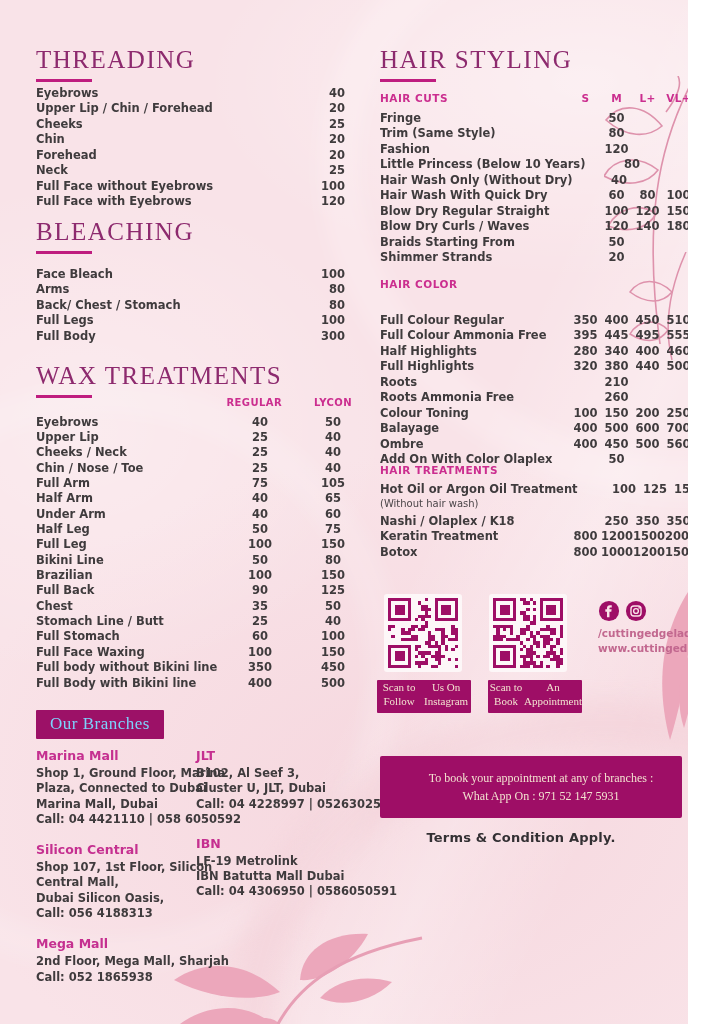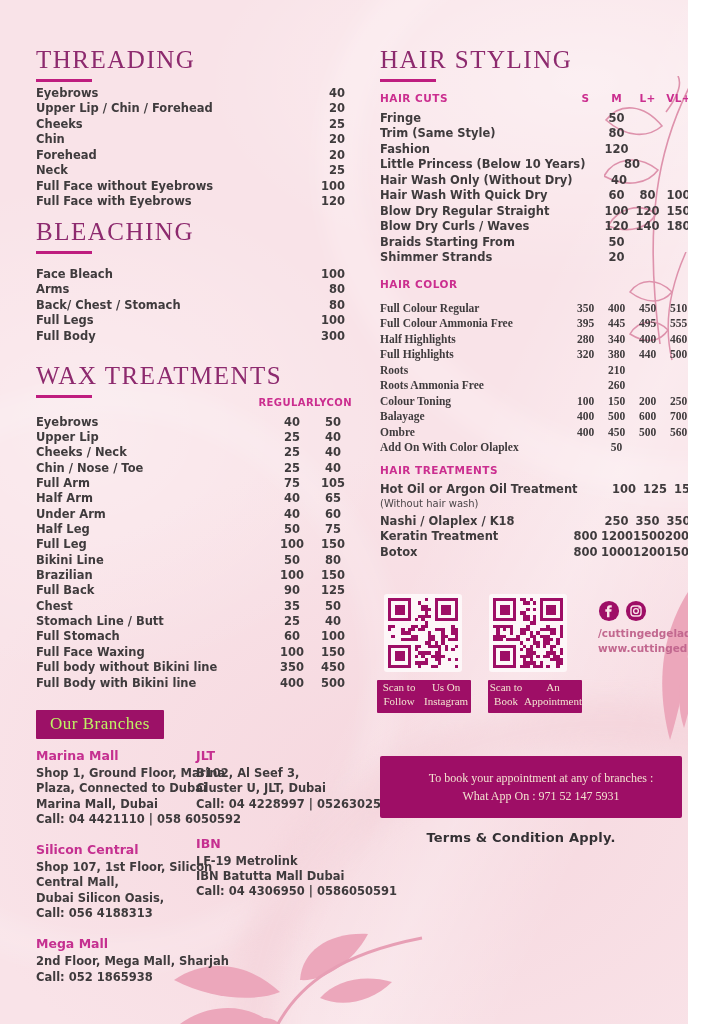--- a/index.html
+++ b/index.html
@@ -32,21 +32,21 @@
   
   .plist{position:absolute;left:36px;width:309px;}
   .p-row{display:flex;justify-content:space-between;align-items:center;height:15.5px;}
   .p-row span{font-size:11.5px;font-weight:bold;color:#3f3b3d;white-space:nowrap;}
 
   
   .wax-head{position:absolute;left:36px;width:316px;display:flex;}
   .wax-head .spacer{flex:1;}
   .wax-colhead{font-size:10px;font-weight:bold;color:#cb2e8f;letter-spacing:.4px;text-align:center;}
   .wx-a{flex:0 0 44px;}
-  .wx-b{flex:0 0 38px;}
+  .wx-b{flex:0 0 38px;padding-left:32px;}
   .waxlist{position:absolute;left:36px;width:316px;}
   .wax-row{display:flex;align-items:center;height:15.35px;}
   .wax-row .w-label{flex:1;font-size:11.5px;font-weight:bold;color:#3f3b3d;white-space:nowrap;}
   .wax-row .w-cell{font-size:11.5px;font-weight:bold;color:#3f3b3d;text-align:center;}
 
   
   .hs-subhead{position:absolute;left:380px;width:314px;display:flex;align-items:flex-start;}
   .hs-subname{flex:0 0 190px;font-size:10.5px;font-weight:bold;color:#cb2e8f;letter-spacing:.5px;white-space:nowrap;}
   .hs-cell{flex:0 0 31px;text-align:center;font-size:11.5px;font-weight:bold;color:#3f3b3d;white-space:nowrap;}
   .hs-colhead .hs-cell{font-size:10.5px;color:#cb2e8f;letter-spacing:.3px;}
@@ -67,21 +67,21 @@
     display:flex;flex-direction:row;justify-content:center;text-align:center;border-radius:1px;
   }
   .social{position:absolute;left:598px;top:600px;width:126px;}
   .social-icons{display:flex;gap:5px;}
   .social-icons svg{width:22px;height:22px;}
   .social-handle,.social-site{font-size:10.5px;font-weight:bold;color:#c2688f;margin-top:5px;white-space:nowrap;}
   .social-site{margin-top:3px;}
 
   
   .badge{
-    position:absolute;left:36px;top:710px;background:#9c1167;color:#bef264;
+    position:absolute;left:36px;top:710px;background:#9c1167;color:#7dd3fc;
     font-family:"Liberation Serif", serif;font-size:17px;letter-spacing:.5px;
     padding:4px 14px 5px 14px;border-radius:1px;
   }
   .branchcol{position:absolute;top:748px;}
   #branchcol1{left:36px;width:156px;}
   #branchcol2{left:196px;width:170px;}
   .branch{margin-bottom:15px;}
   #branchcol2 .branch{margin-bottom:24px;}
   .branch-name{font-size:12.5px;font-weight:bold;color:#c53090;margin-bottom:3px;}
   .branch-line{font-size:11.5px;font-weight:bold;color:#3f3b3d;line-height:15.3px;white-space:nowrap;}
@@ -437,21 +437,21 @@
         <span class="hs-cell"></span>
         <span class="hs-cell">20</span>
         <span class="hs-cell"></span>
         <span class="hs-cell"></span>
       </div>
     </div>
 
   <div class="hs-subhead" style="top:278px;">
     <span class="hs-subname">HAIR COLOR</span>
   </div>
-  <div class="hs-rows" style="top:300px;font-family:Liberation Serif, serif;">
+  <div class="hs-rows" style="top:312px;">
       <div class="hs-row">
         <div class="hs-label">
           <div>Full Colour Regular</div>
         </div>
         <span class="hs-cell">350</span>
         <span class="hs-cell">400</span>
         <span class="hs-cell">450</span>
         <span class="hs-cell">510</span>
       </div>
       <div class="hs-row">

